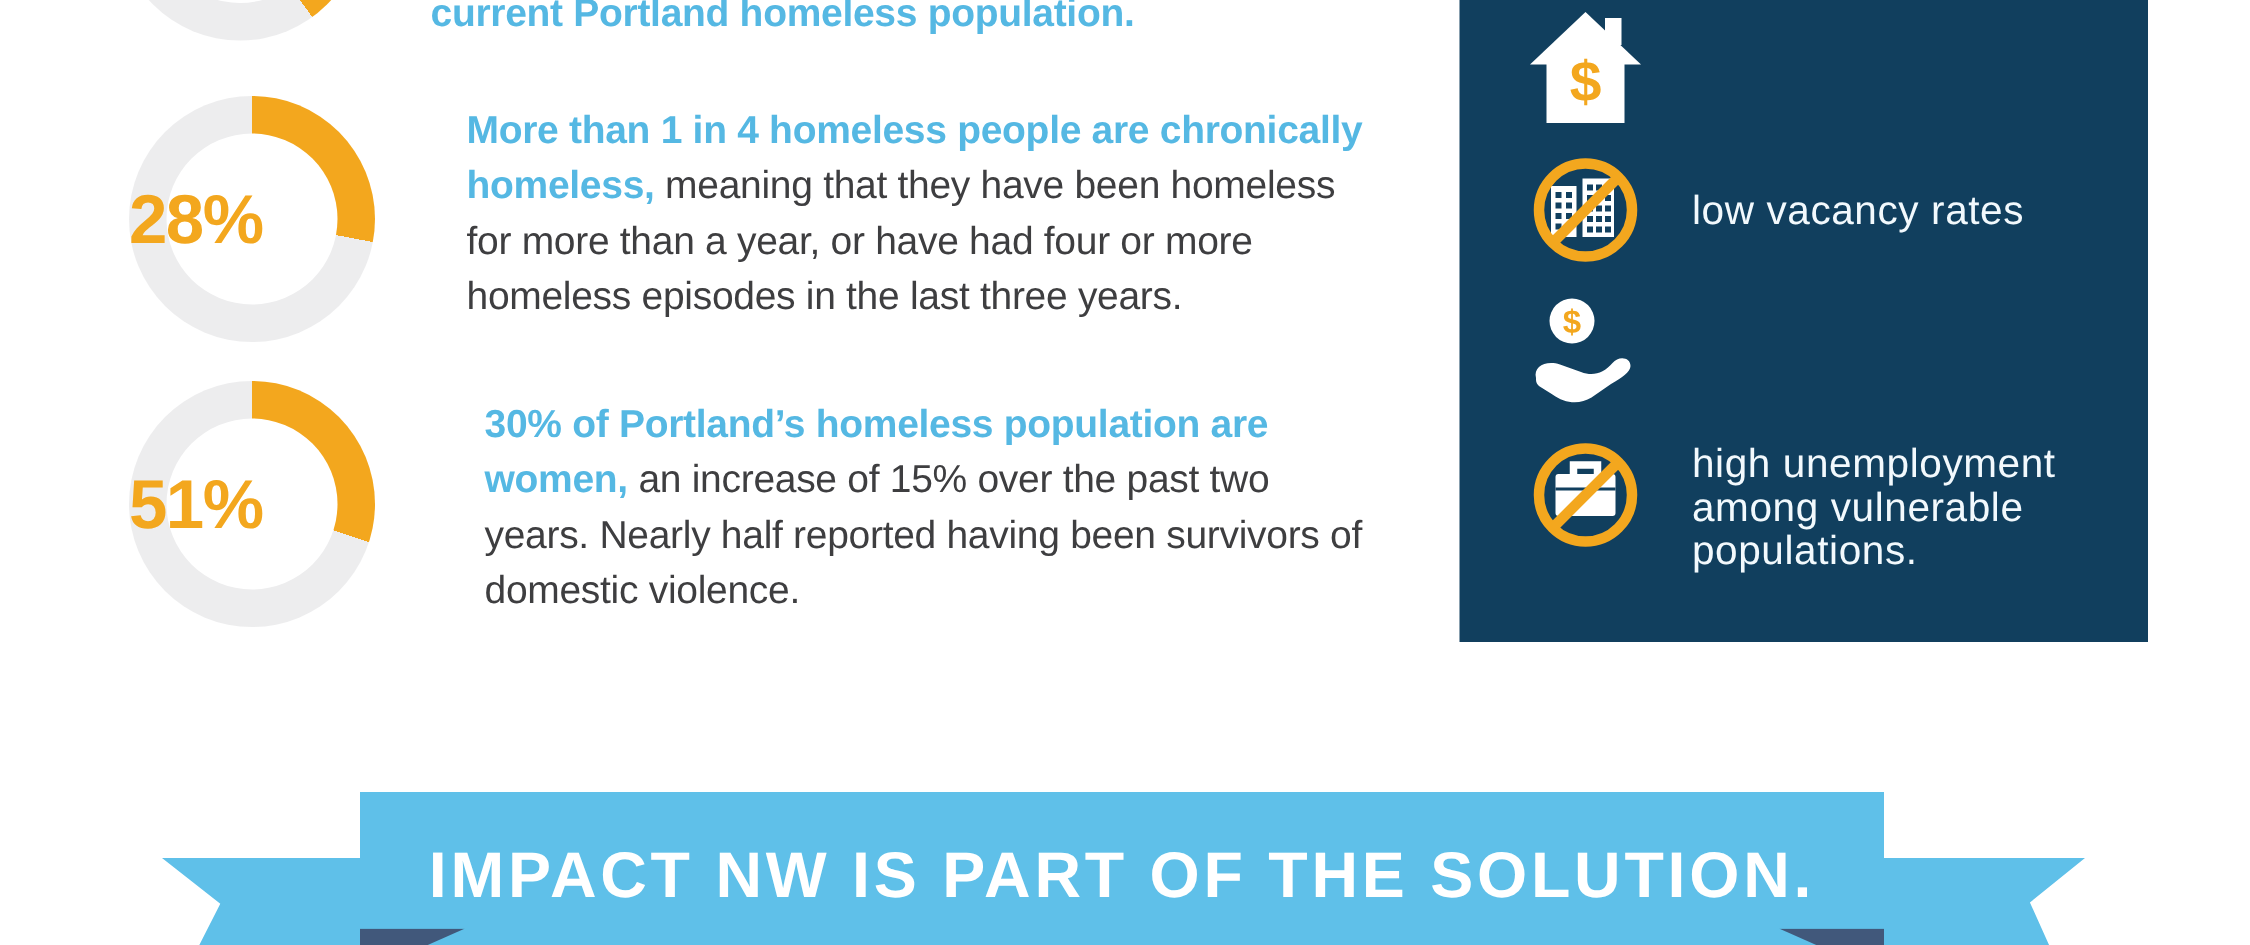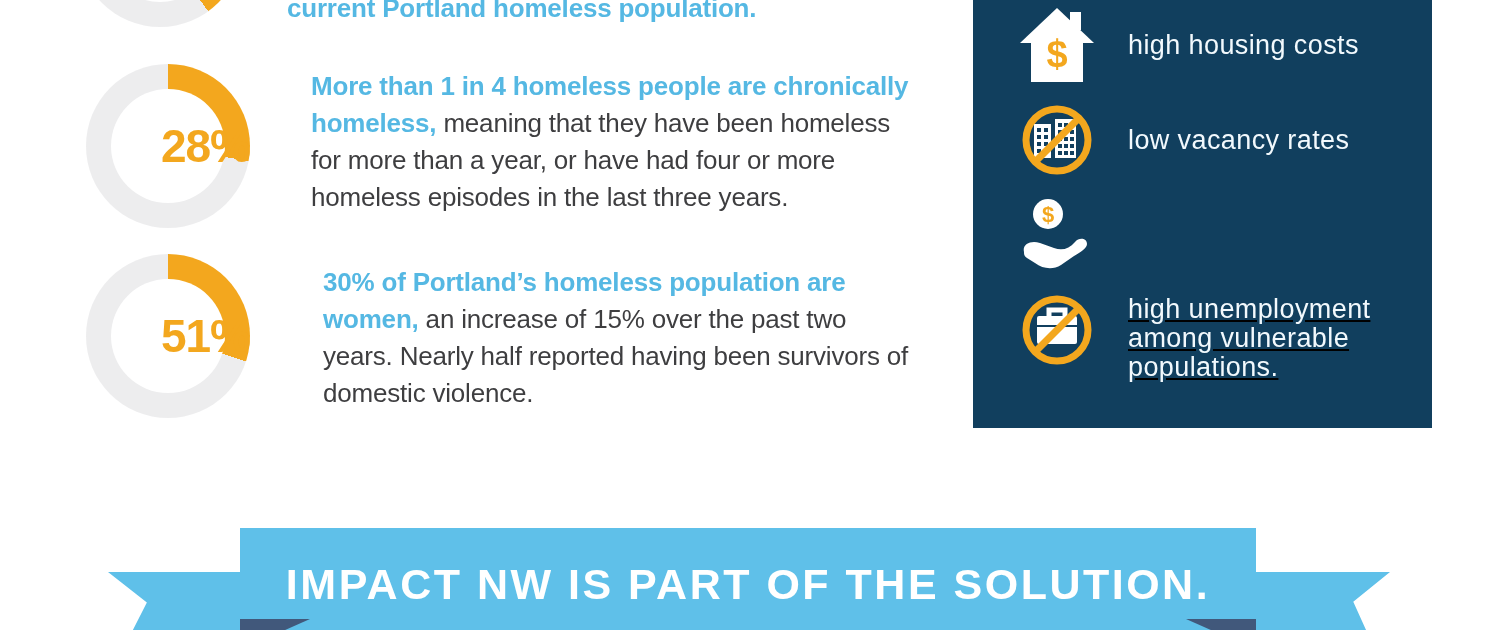--- a/index.html
+++ b/index.html
@@ -16,21 +16,21 @@
     --ribbon:#5FC0E9;
     --fold:#41587B;
     --ink:#3E3E40;
     --panel-text:#F2F9FD;
   }
 
   
   .donut{
     position:absolute;width:164px;height:164px;border-radius:50%;
     background:conic-gradient(var(--yellow) calc(var(--p)*1%), var(--track) 0);
-    display:flex;align-items:center;justify-content:flex-end;
+    display:flex;align-items:center;justify-content:flex-start;
   }
   .donut::after{content:"";position:absolute;inset:25px;border-radius:50%;background:#fff;}
   .donut .pct{
     position:relative;z-index:1;color:var(--yellow);
     font-size:46px;font-weight:bold;letter-spacing:-1px;
   }
   .donut-a{left:78px;top:-137px;}
   .donut-b{left:86px;top:64px;}
   .donut-c{left:86px;top:254px;}
 
@@ -54,21 +54,21 @@
     position:absolute;left:44px;display:flex;align-items:center;gap:31px;
   }
   .cause-row .icn{width:80px;height:80px;flex:0 0 80px;}
   .cause-label{
     color:var(--panel-text);font-size:27px;letter-spacing:0.4px;
     line-height:29px;white-space:pre-line;width:300px;
   }
   .row-1{top:5px;height:80px;}
   .row-2{top:100px;height:80px;gap:31px;}
   .row-3{top:197px;height:80px;}
-  .row-4{top:290px;height:80px;text-decoration:underline;}
+  .row-4{top:290px;height:80px;}
   .row-4 .cause-label{margin-top:16px;}
 
   
   .tail{position:absolute;background:var(--ribbon);}
   .tail-left{
     left:108px;top:572px;width:134px;height:78px;
     clip-path:polygon(0 0,100% 0,100% 100%,11% 100%,29% 39%);
   }
   .tail-right{
     left:1254px;top:572px;width:136px;height:78px;
@@ -115,21 +115,20 @@
 
   <aside class="causes">
 
     <div class="cause-row row-1">
       <svg class="icn" viewBox="0 0 80 80">
         <rect x="53" y="7" width="11" height="18" fill="#fff"></rect>
         <polygon points="40,3 3,38 77,38" fill="#fff"></polygon>
         <rect x="14" y="35" width="52" height="42" fill="#fff"></rect>
         <text x="40" y="62" font-size="38" font-weight="bold" fill="#F3A71E" text-anchor="middle">$</text>
       </svg>
-      <span class="cause-label">high housing costs</span>
     </div>
 
     <div class="cause-row row-2">
       <svg class="icn" viewBox="0 0 80 80">
         <rect x="17" y="24" width="17" height="34" fill="#fff"></rect>
         <rect x="38" y="19" width="21" height="39" fill="#fff"></rect>
         <g fill="#113F5E">
           <rect x="20" y="28" width="4" height="4"></rect>
             <rect x="27" y="28" width="4" height="4"></rect>
           <rect x="20" y="35" width="4" height="4"></rect>

